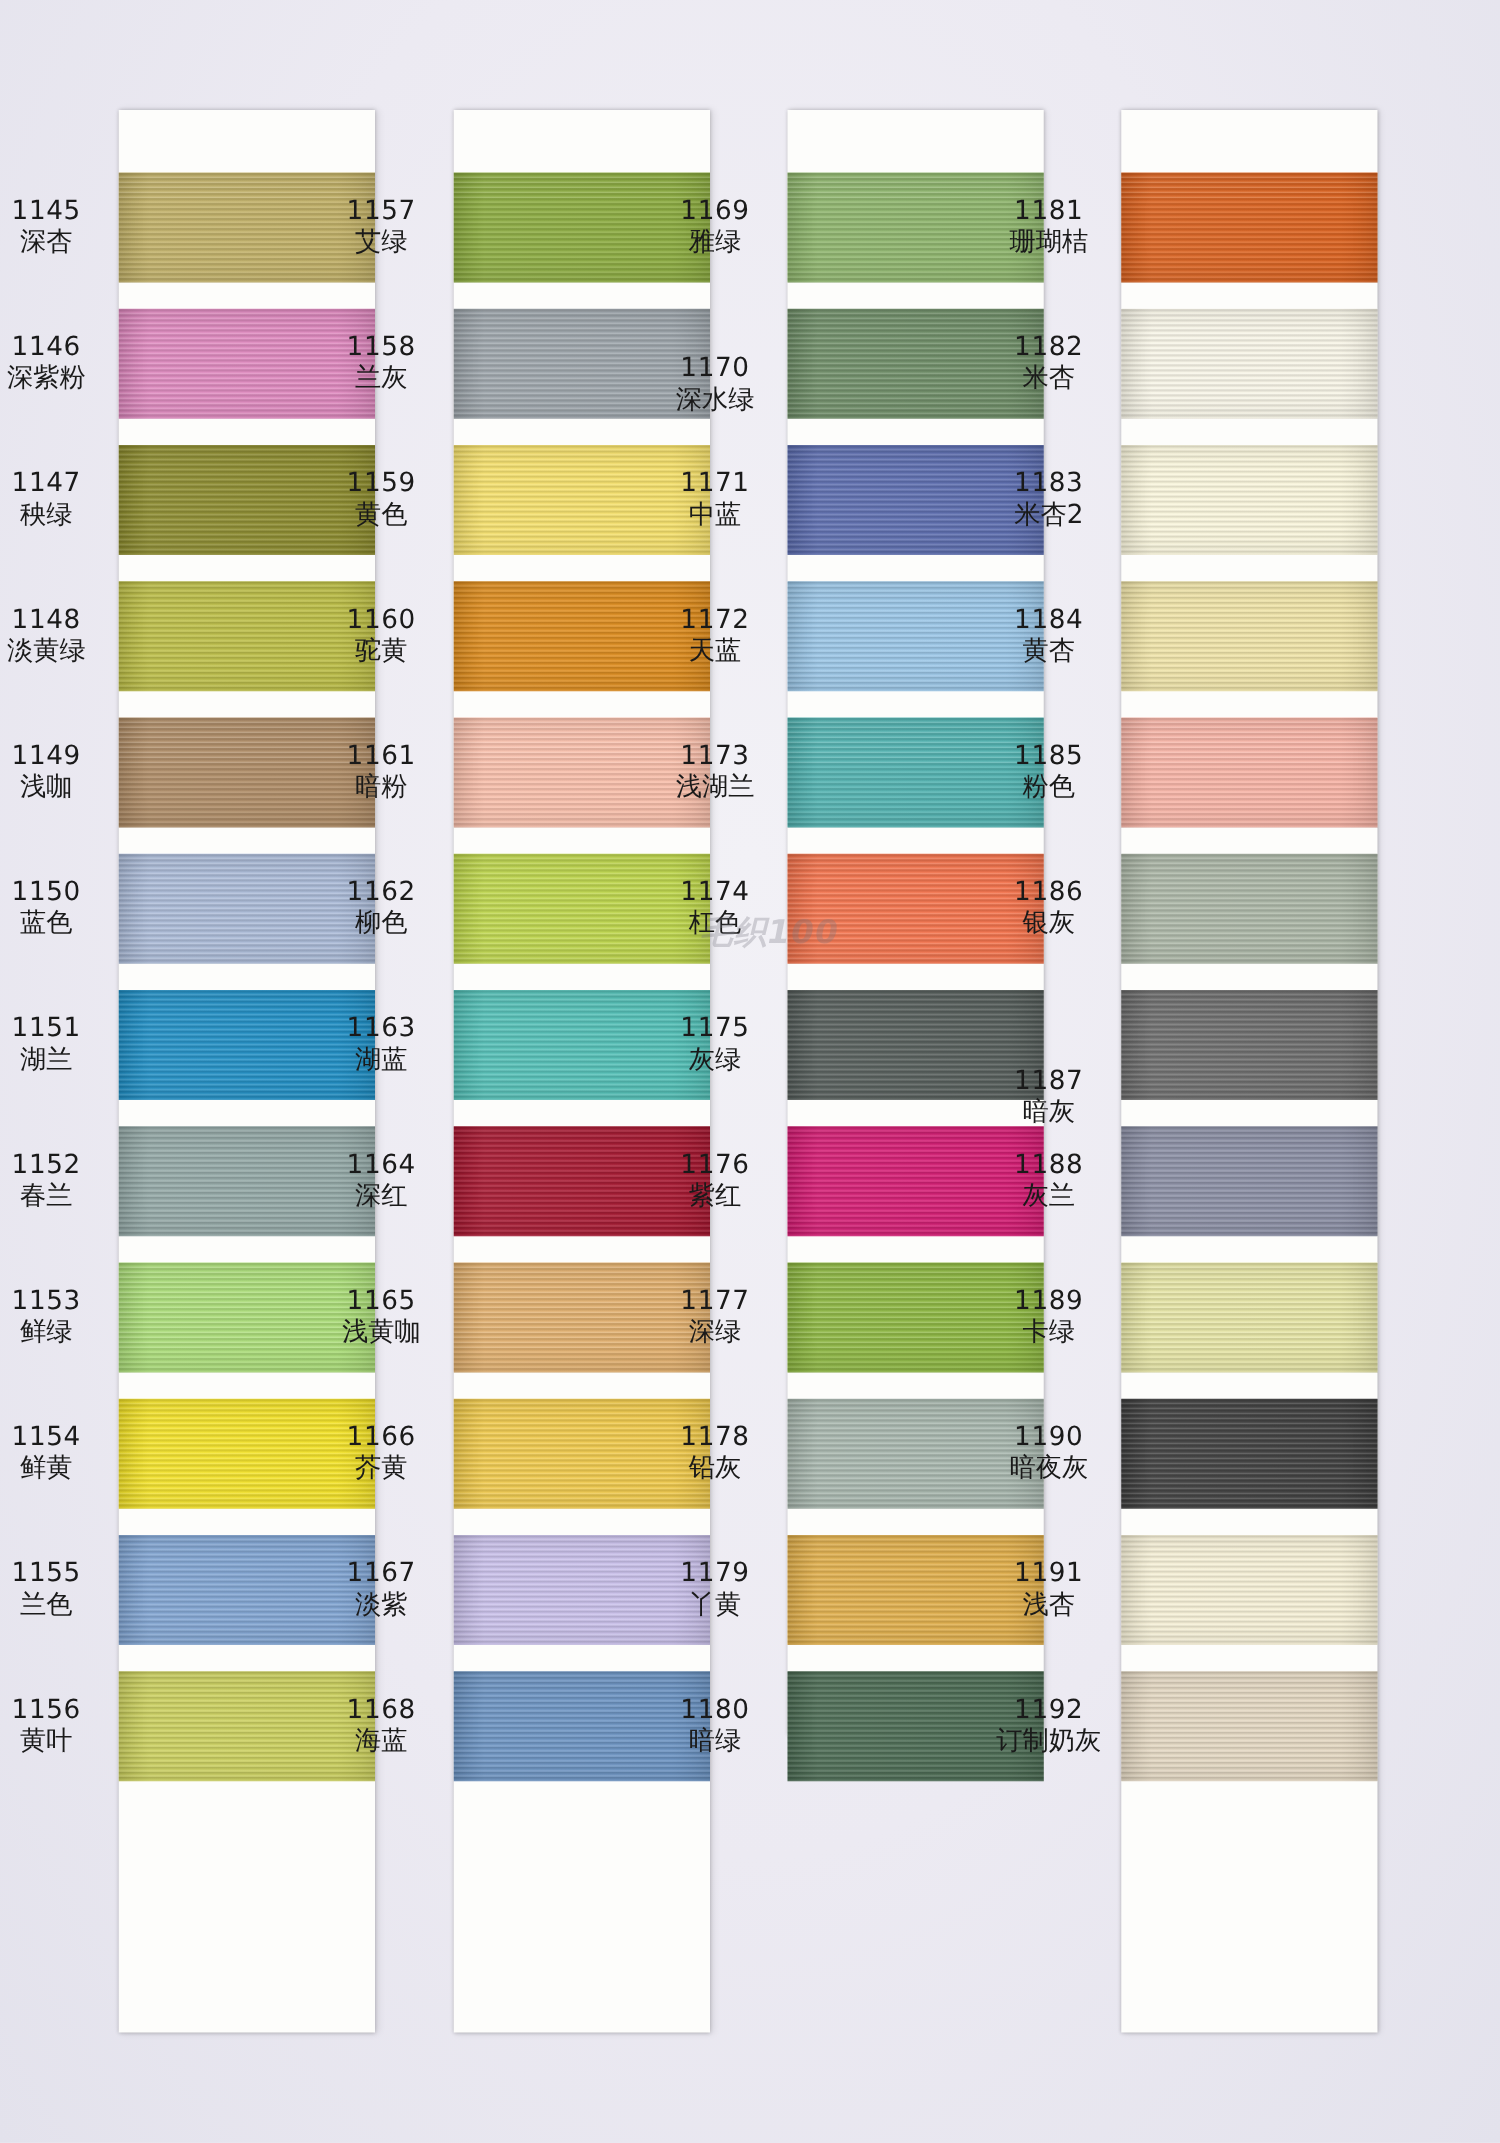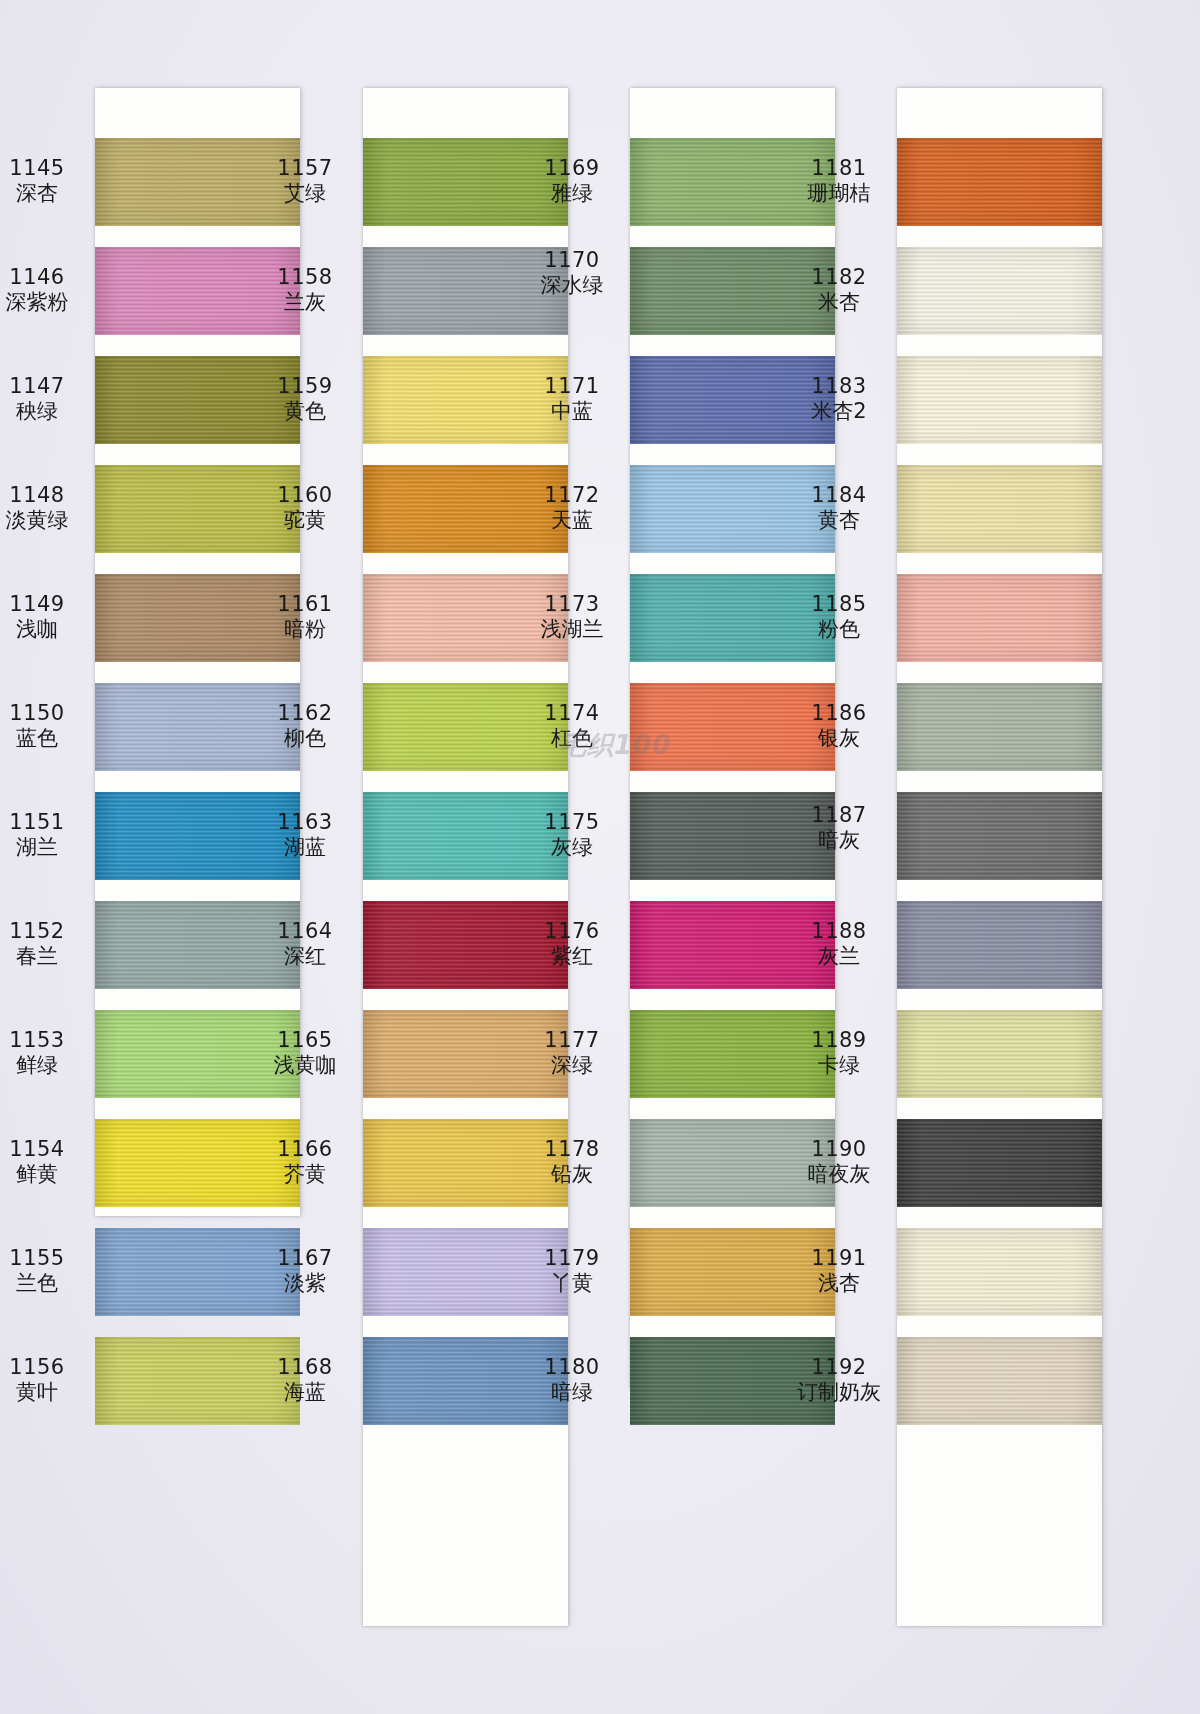--- a/index.html
+++ b/index.html
@@ -35,21 +35,21 @@
     font-size:17px;line-height:19px;color:#1c1c1c;
   }
 
   
   .column{
     position:absolute;top:88px;
     width:205px;
     background:#fdfdfb;
     box-shadow:0 0 3px rgba(0,0,0,.22), 2px 0 6px rgba(0,0,0,.10);
   }
-  #col0{left:95px;height:1128px;}
+  #col0{left:95px;height:1538px;}
   #col1{left:363px;height:1538px;}
   #col2{left:630px;height:1300px;}
   #col3{left:897px;height:1538px;}
 
   .strip{position:relative;width:100%;height:100%;}
 
   .swatch{
     position:absolute;left:0;width:100%;
     background-image:
       repeating-linear-gradient(
@@ -238,21 +238,21 @@
         <div class="swatch" style="top: 813px; height: 88px; background-color: rgb(212, 26, 114);"></div>
         <div class="swatch" style="top: 922px; height: 88px; background-color: rgb(138, 180, 62);"></div>
         <div class="swatch" style="top: 1031px; height: 88px; background-color: rgb(166, 181, 172);"></div>
         <div class="swatch" style="top: 1140px; height: 88px; background-color: rgb(224, 174, 74);"></div>
         <div class="swatch" style="top: 1249px; height: 88px; background-color: rgb(74, 106, 82);"></div>
       </div>
   <div class="label labcol2" style="top: 68px;">
         <span class="code">1169</span>
         <span class="name">雅绿</span>
       </div>
-      <div class="label labcol2" style="top: 160px;">
+      <div class="label labcol2" style="top: 194px;">
         <span class="code">1170</span>
         <span class="name">深水绿</span>
       </div>
       <div class="label labcol2" style="top: 286px;">
         <span class="code">1171</span>
         <span class="name">中蓝</span>
       </div>
       <div class="label labcol2" style="top: 395px;">
         <span class="code">1172</span>
         <span class="name">天蓝</span>
@@ -322,21 +322,21 @@
         <span class="name">黄杏</span>
       </div>
       <div class="label labcol3" style="top: 504px;">
         <span class="code">1185</span>
         <span class="name">粉色</span>
       </div>
       <div class="label labcol3" style="top: 613px;">
         <span class="code">1186</span>
         <span class="name">银灰</span>
       </div>
-      <div class="label labcol3" style="top: 715px;">
+      <div class="label labcol3" style="top: 764px;">
         <span class="code">1187</span>
         <span class="name">暗灰</span>
       </div>
       <div class="label labcol3" style="top: 831px;">
         <span class="code">1188</span>
         <span class="name">灰兰</span>
       </div>
       <div class="label labcol3" style="top: 940px;">
         <span class="code">1189</span>
         <span class="name">卡绿</span>

